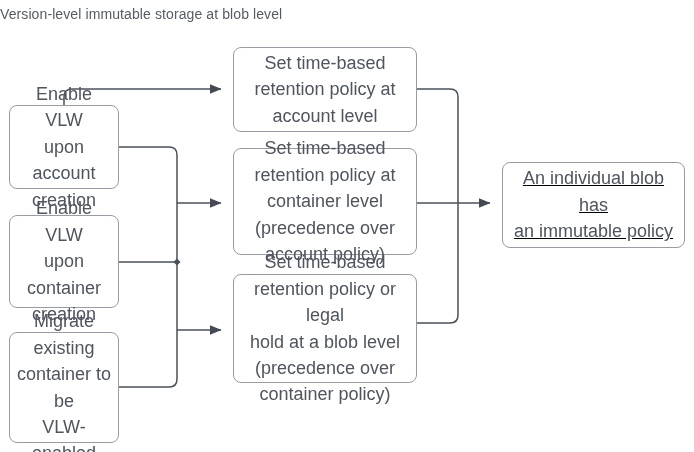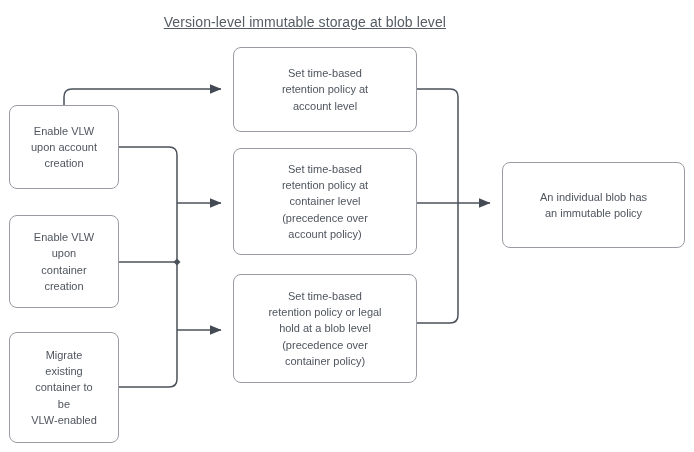--- a/index.html
+++ b/index.html
@@ -11,27 +11,26 @@
   .canvas {
     position: relative;
     width: 694px;
     height: 452px;
     background: #ffffff;
     overflow: hidden;
   }
   .diagram-title {
     position: absolute;
     left: 0;
-    top: 14px;
+    top: 6px;
     width: 446px;
-    text-align: right;
+    text-align: left;
     font-size: 14px;
     color: #565c64;
     letter-spacing: 0.1px;
-    text-decoration: underline;
   }
   .edges {
     position: absolute;
     left: 0;
     top: 0;
     pointer-events: none;
   }
   .edges path.conn {
     fill: none;
     stroke: #4b525b;
@@ -45,21 +44,21 @@
     border: 1px solid #989ca2;
     border-radius: 8px;
     display: flex;
     align-items: center;
     justify-content: center;
     text-align: center;
     box-sizing: border-box;
     padding: 4px 6px;
   }
   .node .label {
-    font-size: 11px;
+    font-size: 18px;
     line-height: 1.47;
     color: #4f555e;
     white-space: pre-line;
   }
 </style>
 </head>
 <body>
 
 <div class="canvas">
 
@@ -125,18 +124,18 @@
   </div>
 
   <div class="node" style="left:233px; top:274px; width:184px; height:109px;">
     <span class="label">Set time-based
 retention policy or legal
 hold at a blob level
 (precedence over
 container policy)</span>
   </div>
 
-  <div class="node" style="left:502px; top:162px; width:183px; height:86px;">
+  <div class="node" style="left:502px; top:162px; width:183px; height:86px;text-decoration:underline;">
     <span class="label">An individual blob has
 an immutable policy</span>
   </div>
 
 </div>
 
 </body></html>

